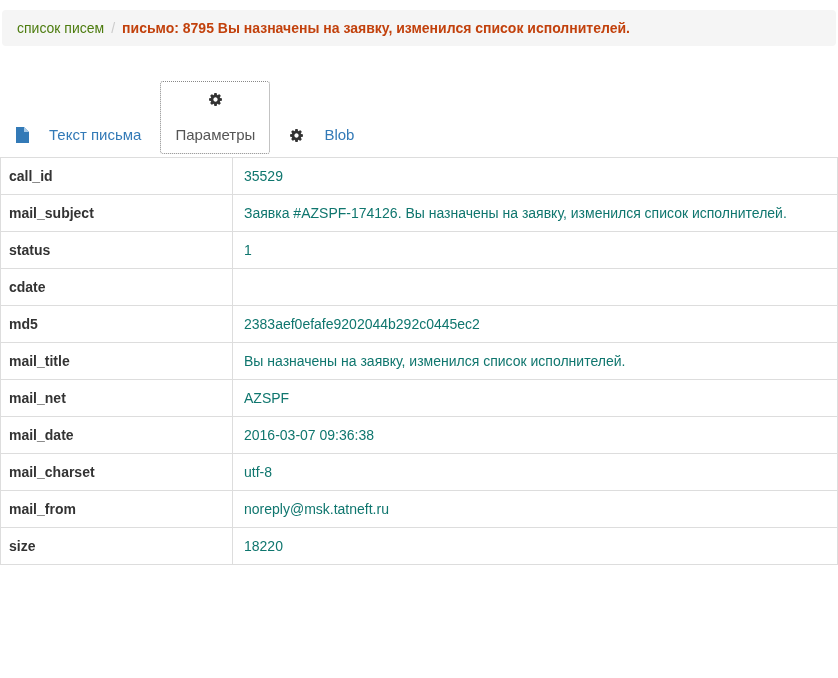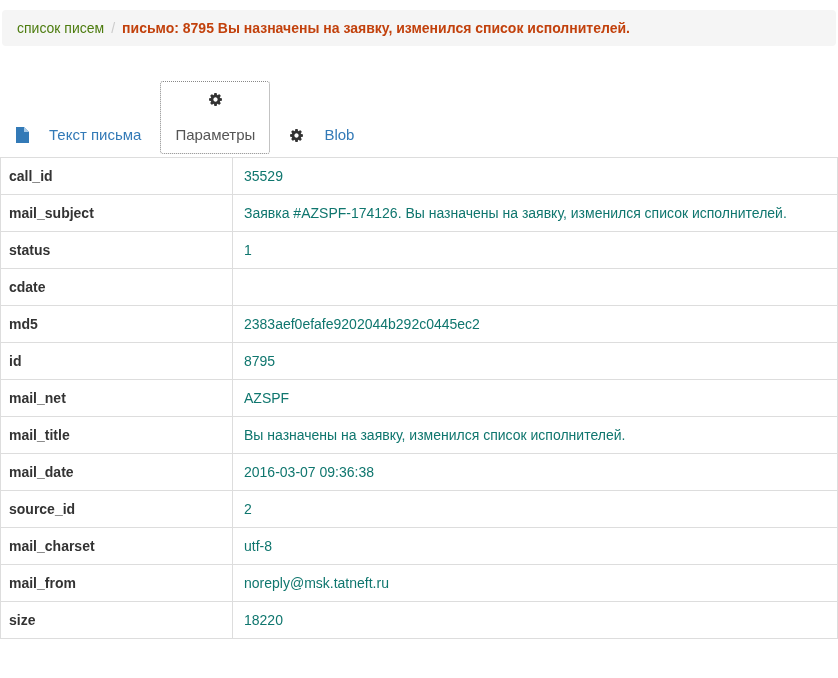--- a/index.html
+++ b/index.html
@@ -100,38 +100,30 @@
     </tr>
     <tr>
       <th>cdate</th>
       <td></td>
     </tr>
     <tr>
       <th>md5</th>
       <td>2383aef0efafe9202044b292c0445ec2</td>
     </tr>
     <tr>
-      <th>id</th>
-      <td>8795</td>
+      <th>mail_title</th>
+      <td>Вы назначены на заявку, изменился список исполнителей.</td>
     </tr>
     <tr>
       <th>mail_net</th>
       <td>AZSPF</td>
     </tr>
     <tr>
-      <th>mail_title</th>
-      <td>Вы назначены на заявку, изменился список исполнителей.</td>
-    </tr>
-    <tr>
       <th>mail_date</th>
       <td>2016-03-07 09:36:38</td>
-    </tr>
-    <tr>
-      <th>source_id</th>
-      <td>2</td>
     </tr>
     <tr>
       <th>mail_charset</th>
       <td>utf-8</td>
     </tr>
     <tr>
       <th>mail_from</th>
       <td>noreply@msk.tatneft.ru</td>
     </tr>
     <tr>

